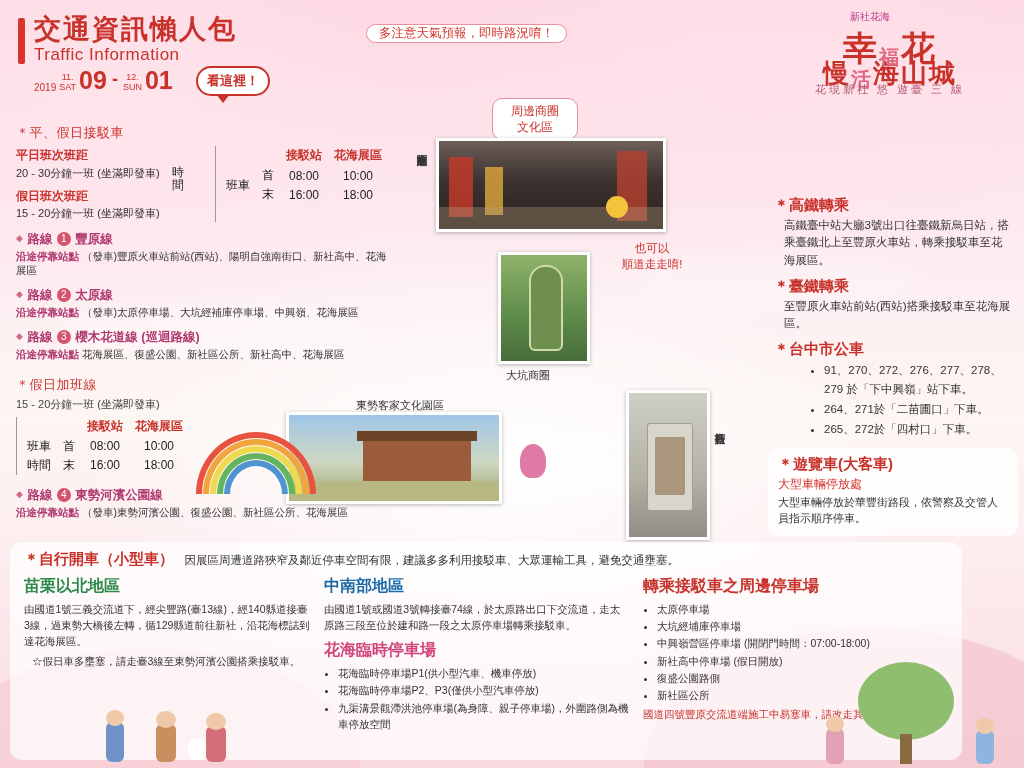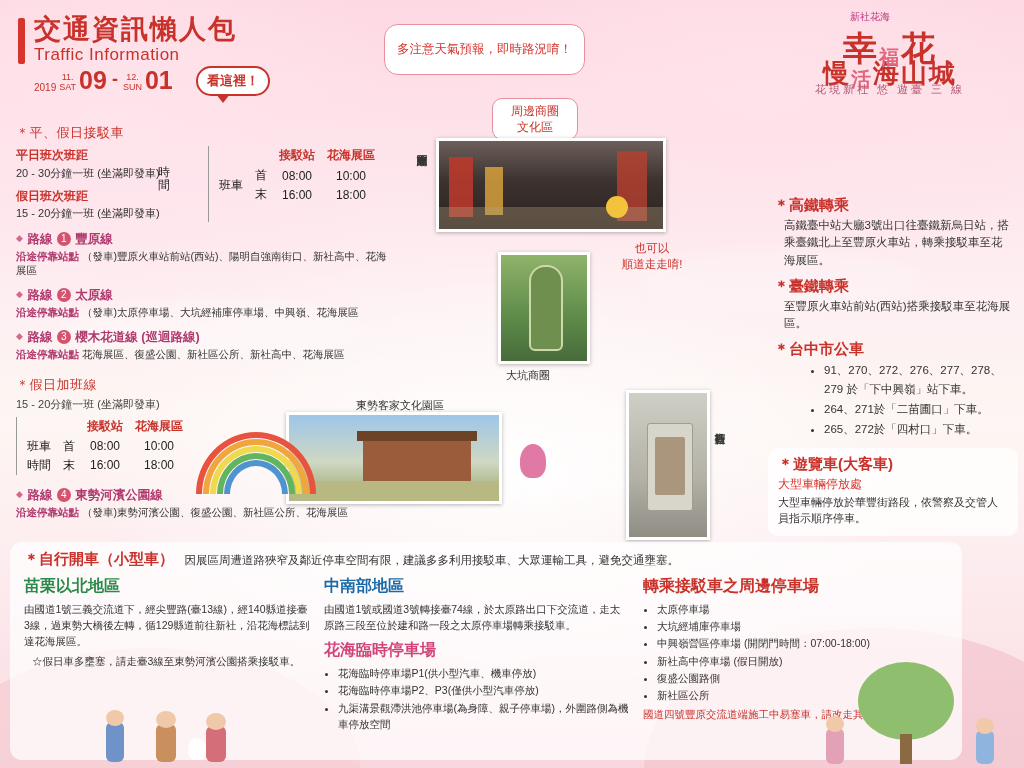--- a/index.html
+++ b/index.html
@@ -44,22 +44,22 @@
   .look-bubble {
     position:absolute; left:196px; top:66px; background:#fff; border:2px solid #c8322b;
     color:#c8322b; font-size:13px; font-weight:bold; padding:4px 9px; border-radius:16px;
   }
   .look-bubble:after{
     content:""; position:absolute; left:18px; bottom:-9px; width:0;height:0;
     border-left:7px solid transparent; border-right:7px solid transparent; border-top:9px solid #c8322b;
   }
 
   .weather-note {
-    position:absolute; left:384px; top:24px; background:#fff; border:1.5px solid #e8909c;
-    color:#d6342c; font-size:12.5px; padding:16px 12px; border-radius:14px; white-space:nowrap;
+    position:absolute; left:366px; top:24px; background:#fff; border:1.5px solid #e8909c;
+    color:#d6342c; font-size:12.5px; padding:0 12px; border-radius:14px; white-space:nowrap;
   }
 
   .brand {
     position:absolute; right:14px; top:8px; width:240px; height:112px; text-align:center;
   }
   .brand .logo { position:absolute; right:120px; top:2px; font-size:10px; color:#b8327f; }
   .brand .cn {
     position:absolute; left:0; top:18px; width:100%;
     font-size:34px; font-weight:bold; color:#c8322b; letter-spacing:2px;
   }
@@ -69,21 +69,21 @@
   
   .sec-h {
     color:#c8322b; font-size:13px; font-weight:normal; letter-spacing:.5px;
   }
   .small { font-size:11px; color:#444; line-height:1.5; }
   .route-title { color:#b03a6e; font-size:12.5px; font-weight:bold; }
 
   
   #leftcol { position:absolute; left:16px; top:124px; width:372px; }
 
-  .flex-row { display:flex; gap:10px; }
+  .flex-row { display:flex; gap:17px; }
   .freq-box { font-size:11px; color:#333; line-height:1.55; }
   .freq-box .lbl { color:#c8322b; font-weight:bold; font-size:12px;}
 
   table.sched { border-collapse:collapse; font-size:12px; color:#222; }
   table.sched td, table.sched th { padding:1px 6px; text-align:center; white-space:nowrap;}
   table.sched .vhead { color:#222; font-size:12px; width:16px; line-height:1.05;}
   table.sched thead th { color:#c8322b; font-weight:bold; padding-bottom:2px;margin-top:20px;}
   .sched-wrap { border-left:1.5px solid #999; border-right:0; padding-left:4px; }
 
   .route-line { margin-top:7px; }

